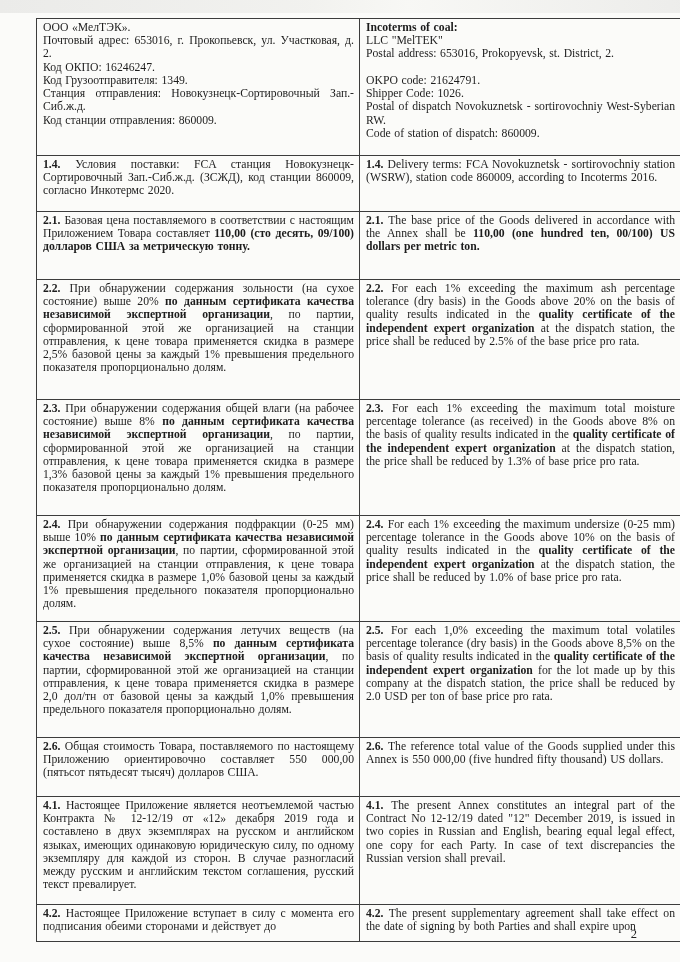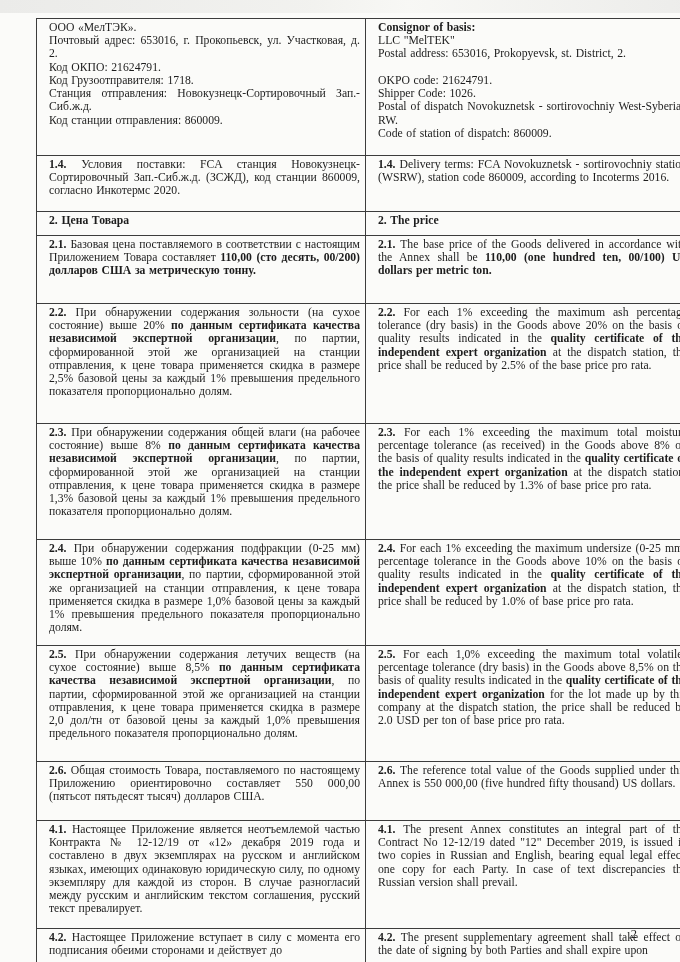--- a/index.html
+++ b/index.html
@@ -14,21 +14,21 @@
     background:linear-gradient(90deg,#e7e7e5 0%,#efefec 45%,#f7f7f4 60%,#e9e9e7 100%);
     opacity:.8;
   }
   table.contract{
     position:absolute;left:36px;top:18px;width:620px;
     border-collapse:collapse;table-layout:fixed;
   }
   table.contract td{
     border:1.6px solid #3c3c3c;
     vertical-align:top;
-    padding:2px 5px 3px 12px;
+    padding:2px 5px 3px 6px;
     font-size:11.7px;
     line-height:1.13;
     text-align:justify;
     word-spacing:.06em;
   }
   td.col-ru{width:311px;}
   td.col-en{width:309px;}
   .para{min-height:13px;}
   .para .b{font-weight:bold;}
   td.sect{
@@ -54,51 +54,47 @@
 <body>
 
 <div class="scan-edge"></div>
 
 <table class="contract">
   <tbody>
     <tr class="r-parties">
       <td class="col-ru">
           <div class="para"><span>ООО «МелТЭК».</span></div>
           <div class="para"><span>Почтовый адрес: 653016, г. Прокопьевск, ул. Участковая, д. 2.</span></div>
-          <div class="para"><span>Код ОКПО: 21624791.</span></div>
-          <div class="para"><span>Код Грузоотправителя: 1718.</span></div>
+          <div class="para"><span>Код ОКПО: 16246247.</span></div>
+          <div class="para"><span>Код Грузоотправителя: 1349.</span></div>
           <div class="para"><span>Станция отправления: Новокузнецк-Сортировочный Зап.-Сиб.ж.д.</span></div>
           <div class="para"><span>Код станции отправления: 860009.</span></div>
         </td>
       <td class="col-en">
-          <div class="para"><span class="b">Consignor of basis:</span></div>
+          <div class="para"><span class="b">Incoterms of coal:</span></div>
           <div class="para"><span>LLC "MelTEK"</span></div>
           <div class="para"><span>Postal address: 653016, Prokopyevsk, st. District, 2.</span></div>
           <div class="para">&nbsp;</div>
           <div class="para"><span>OKPO code: 21624791.</span></div>
           <div class="para"><span>Shipper Code: 1026.</span></div>
           <div class="para"><span>Postal of dispatch Novokuznetsk - sortirovochniy West-Syberian RW.</span></div>
           <div class="para"><span>Code of station of dispatch: 860009.</span></div>
         </td>
     </tr>
     <tr class="r-p14">
       <td class="col-ru">
           <div class="para"><span class="b">1.4.</span><span> Условия поставки: FCA станция Новокузнецк-Сортировочный Зап.-Сиб.ж.д. (ЗСЖД), код станции 860009, согласно Инкотермс 2020.</span></div>
         </td>
       <td class="col-en">
           <div class="para"><span class="b">1.4.</span><span> Delivery terms: FCA Novokuznetsk - sortirovochniy station (WSRW), station code 860009, according to Incoterms 2016.</span></div>
         </td>
     </tr>
-    <tr>
-      <td class="sect col-ru">2. Цена Товара</td>
-      <td class="sect col-en">2. The price</td>
-    </tr>
     <tr class="r-p21">
       <td class="col-ru">
-          <div class="para"><span class="b">2.1.</span><span> Базовая цена поставляемого в соответствии с настоящим Приложением Товара составляет </span><span class="b">110,00 (сто десять, 00/200) долларов США за метрическую тонну.</span></div>
+          <div class="para"><span class="b">2.1.</span><span> Базовая цена поставляемого в соответствии с настоящим Приложением Товара составляет </span><span class="b">110,00 (сто десять, 09/100) долларов США за метрическую тонну.</span></div>
         </td>
       <td class="col-en">
           <div class="para"><span class="b">2.1.</span><span> The base price of the Goods delivered in accordance with the Annex shall be </span><span class="b">110,00 (one hundred ten, 00/100) US dollars per metric ton.</span></div>
         </td>
     </tr>
     <tr class="r-p22">
       <td class="col-ru">
           <div class="para"><span class="b">2.2.</span><span> При обнаружении содержания зольности (на сухое состояние) выше 20% </span><span class="b">по данным сертификата качества независимой экспертной организации</span><span>, по партии, сформированной этой же организацией на станции отправления, к цене товара применяется скидка в размере 2,5% базовой цены за каждый 1% превышения предельного показателя пропорционально долям.</span></div>
         </td>
       <td class="col-en">

